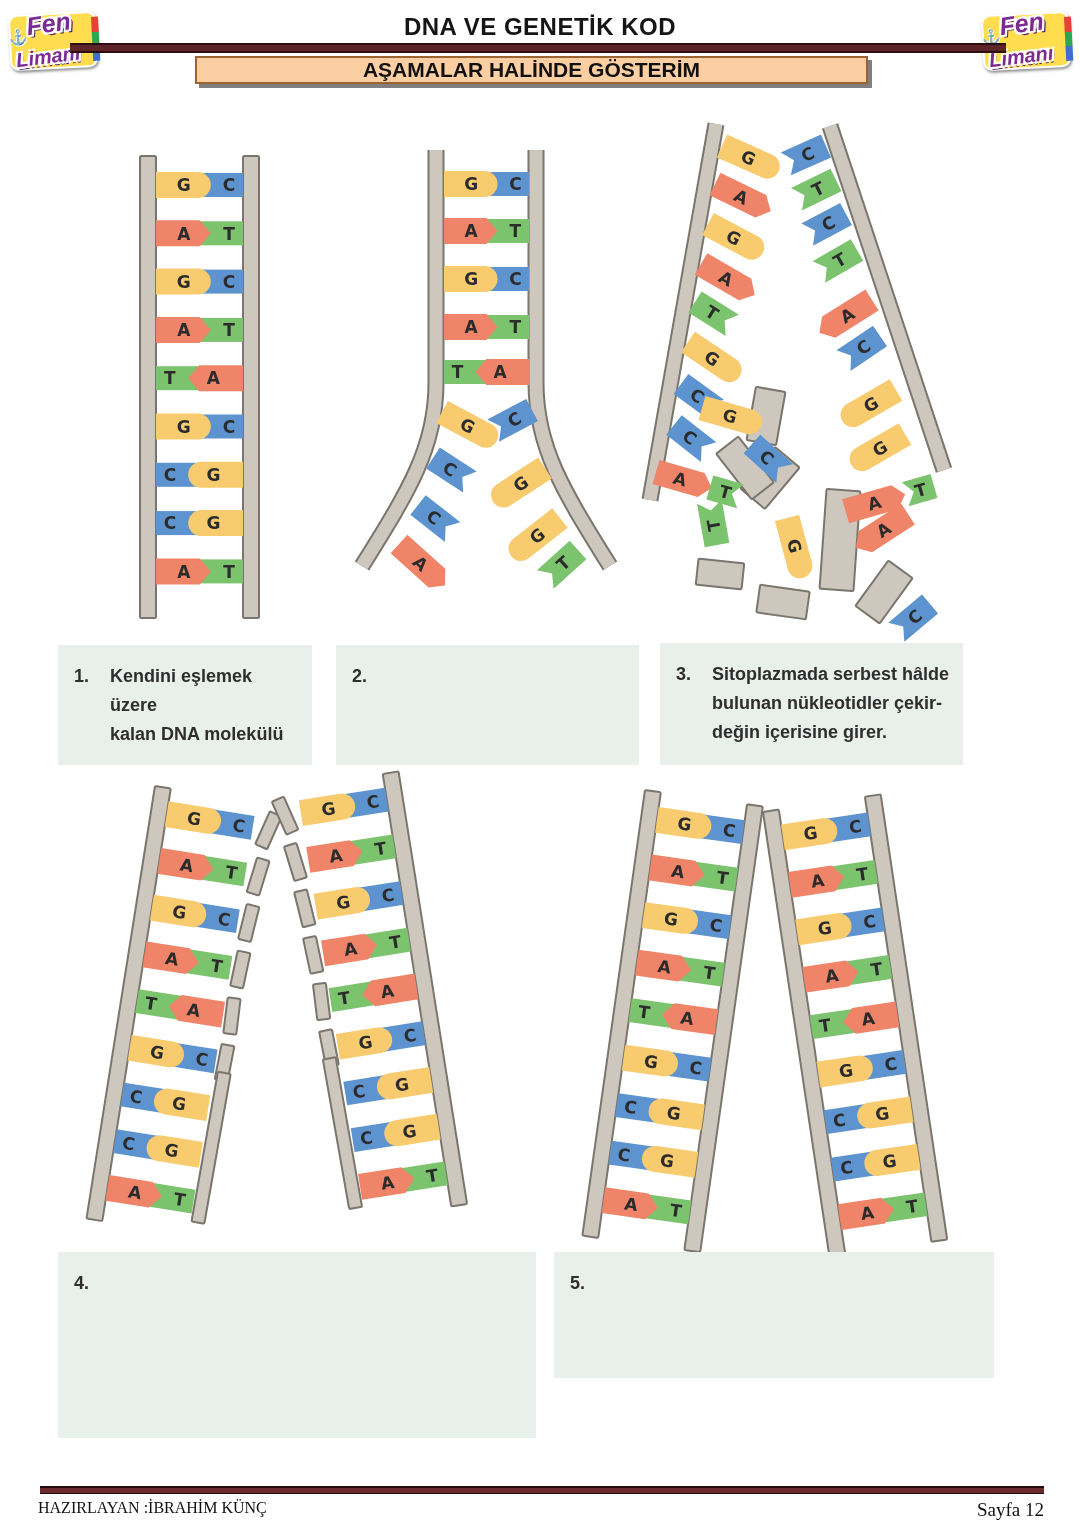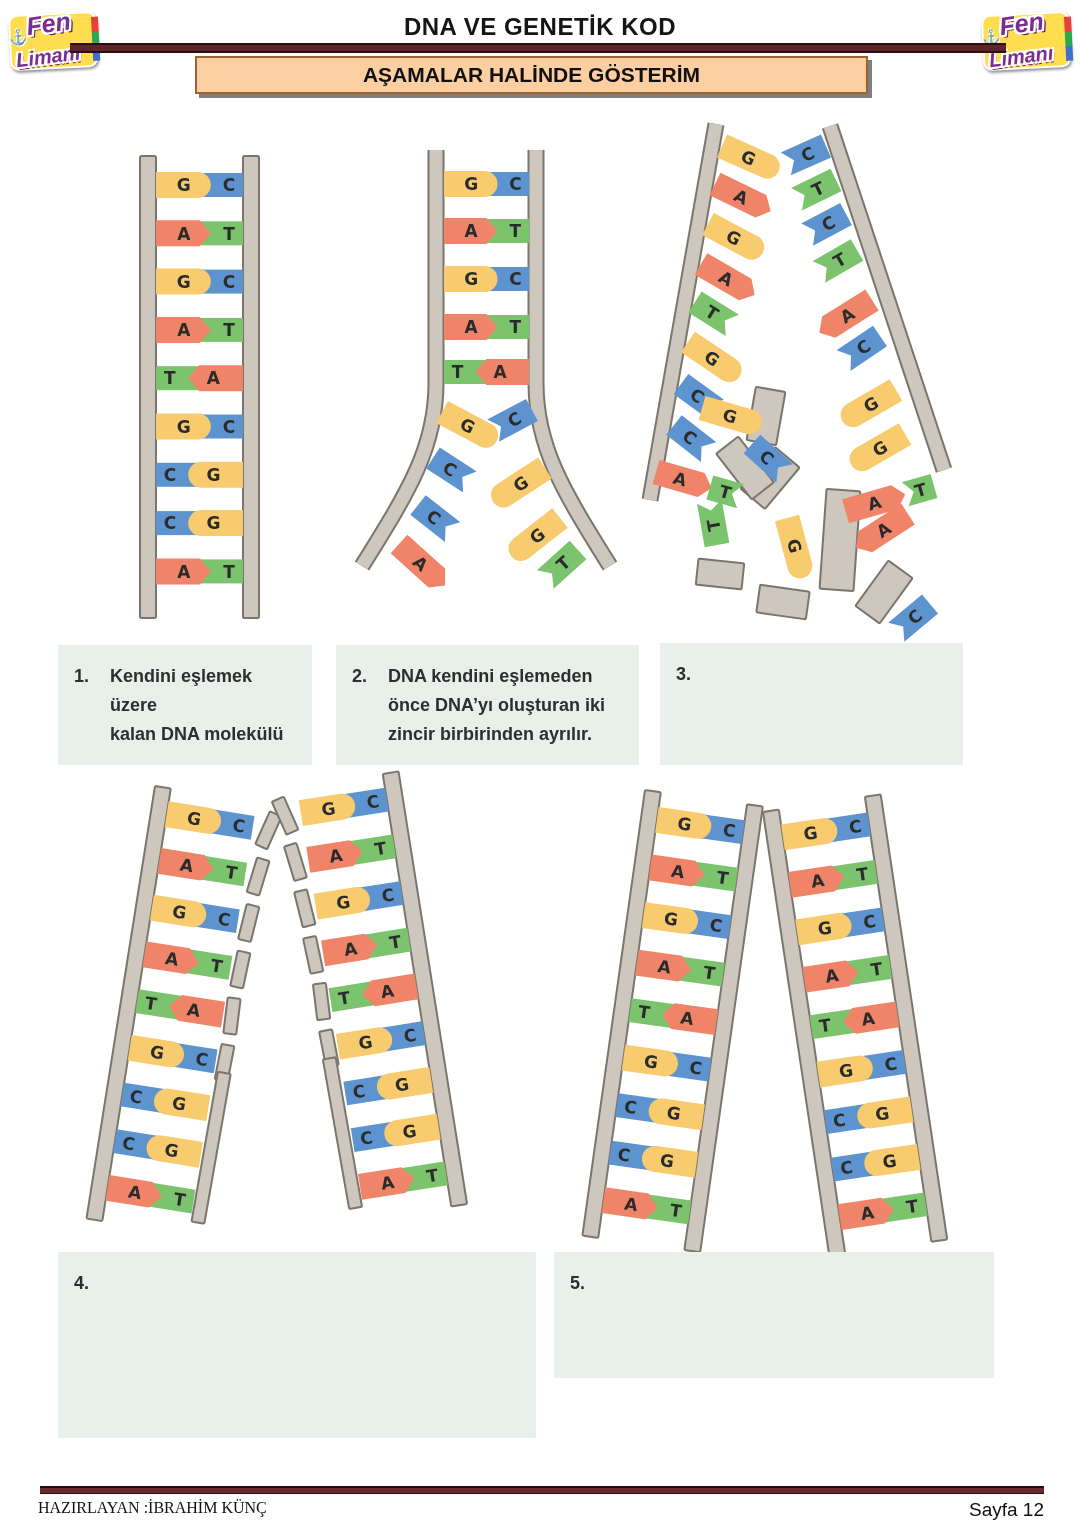--- a/index.html
+++ b/index.html
@@ -5,21 +5,21 @@
   html,body{margin:0;padding:0;background:#fff;}
   .page{position:relative;width:1080px;height:1527px;background:#ffffff;overflow:hidden;
         font-family:"Liberation Sans",sans-serif;}
 
   
   .page-title{position:absolute;top:13px;left:0;right:0;text-align:center;
         font-size:24px;font-weight:bold;color:#151515;letter-spacing:.5px;}
   .title-rule{position:absolute;top:43px;left:70px;width:936px;height:6px;
         background:var(--c-rule_maroon,#5E2528);
         border-top:2px solid #2a0e11;border-bottom:2px solid #2a0e11;}
-  .banner{position:absolute;left:195px;top:56px;width:673px;height:38px;
+  .banner{position:absolute;left:195px;top:56px;width:673px;height:28px;
         background:var(--c-banner_bg,#FBCFA2);border:2px solid var(--c-banner_border,#9A6330);
         box-shadow:4px 4px 0 rgba(95,95,95,.8);
         display:flex;align-items:center;justify-content:center;
         font-size:21px;font-weight:bold;color:#101010;box-sizing:border-box;}
 
   
   .logo{position:absolute;top:5px;width:96px;height:66px;transform:rotate(-3deg);}
   .logo-left{left:5px;}
   .logo-right{left:978px;}
   .logo-bg{position:absolute;left:4px;top:8px;right:4px;bottom:2px;
@@ -49,21 +49,21 @@
   .cap2{left:336px;top:645px;width:303px;height:120px;}
   .cap3{left:660px;top:643px;width:303px;height:122px;}
   .cap4{left:58px;top:1252px;width:478px;height:186px;}
   .cap5{left:554px;top:1252px;width:440px;height:126px;}
 
   
   .footer-rule{position:absolute;left:40px;top:1486px;width:1004px;height:5px;
         background:#6B2A2E;border-top:2px solid #240c0e;border-bottom:1px solid #240c0e;}
   .footer-left{position:absolute;left:38px;top:1499px;font-family:"Liberation Serif",serif;
         font-size:16px;color:#101010;}
-  .footer-right{position:absolute;right:36px;top:1499px;font-family:Liberation Sans, sans-serif;
+  .footer-right{position:absolute;right:36px;top:1499px;font-family:Liberation Serif, serif;
         font-size:19px;color:#101010;}
 </style>
 </head>
 <body>
 
 <div class="page">
 
   <div class="logo logo-left">
     <div class="logo-bg"></div>
     <div class="logo-strip"></div>
@@ -471,26 +471,26 @@
       </g>
     </svg>
 
   <div class="caption cap1">
     <span class="num">1.</span>
     <span class="txt">Kendini eşlemek üzere
 kalan DNA molekülü</span>
   </div>
   <div class="caption cap2">
     <span class="num">2.</span>
-    <span class="txt">DNA kendini eşlemeden
-önce DNA’yı oluşturan iki
-zincir birbirinden ayrılır.</span>
   </div>
   <div class="caption cap3">
     <span class="num">3.</span>
+    <span class="txt">Sitoplazmada serbest hâlde
+bulunan nükleotidler çekir-
+değin içerisine girer.</span>
   </div>
   <div class="caption cap4">
     <span class="num">4.</span>
   </div>
   <div class="caption cap5">
     <span class="num">5.</span>
   </div>
 
   <div class="footer-rule"></div>
   <div class="footer-left">HAZIRLAYAN :İBRAHİM KÜNÇ</div>

